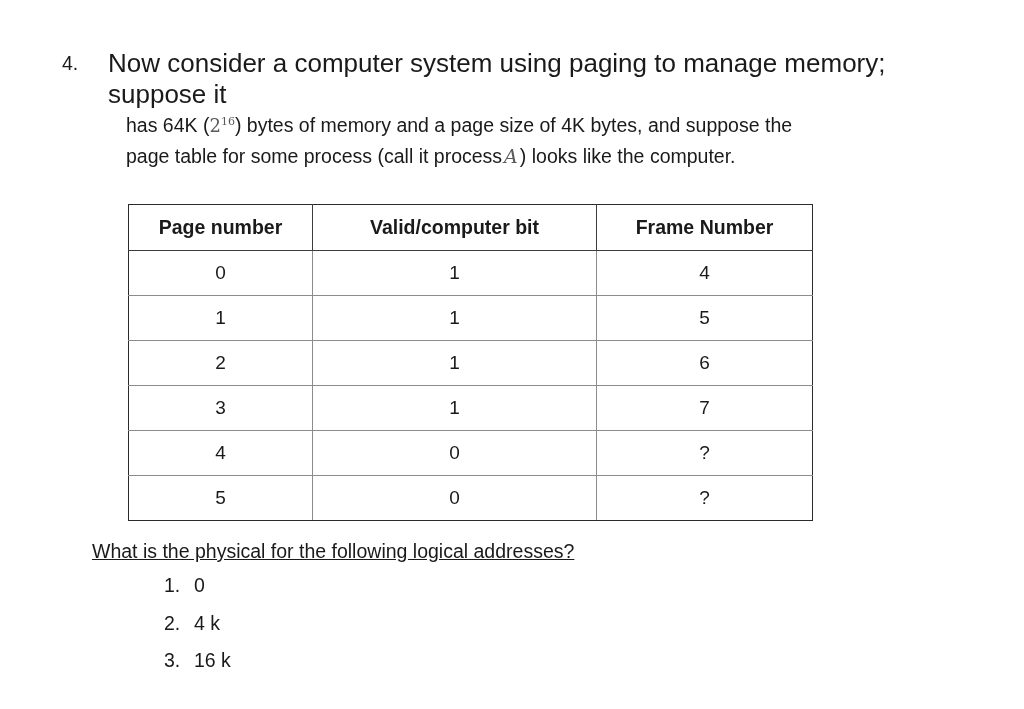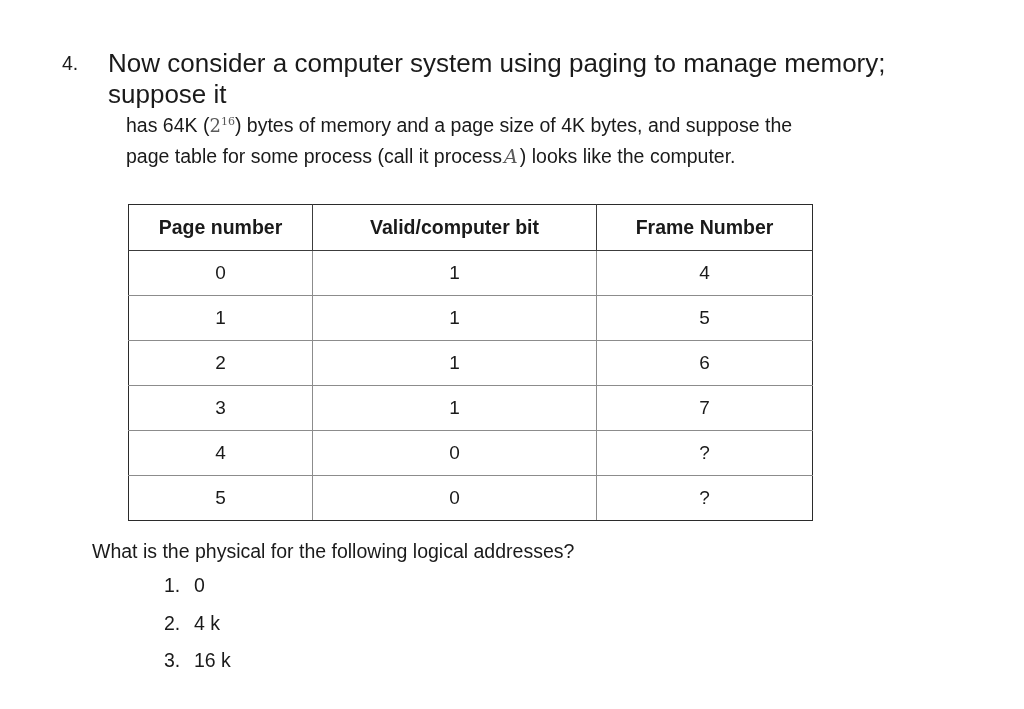--- a/index.html
+++ b/index.html
@@ -108,20 +108,21 @@
   .col-frame { width: 216px; }
 
   
   .followup {
     position: absolute;
     left: 92px;
     top: 537px;
     font-size: 19.5px;
     line-height: 28px;
     color: #1a1a1a;
+    text-decoration: underline;
   }
   .answer-list {
     position: absolute;
     left: 164px;
     top: 567px;
     margin: 0;
     padding: 0;
     list-style: none;
   }
   .answer-list li {

